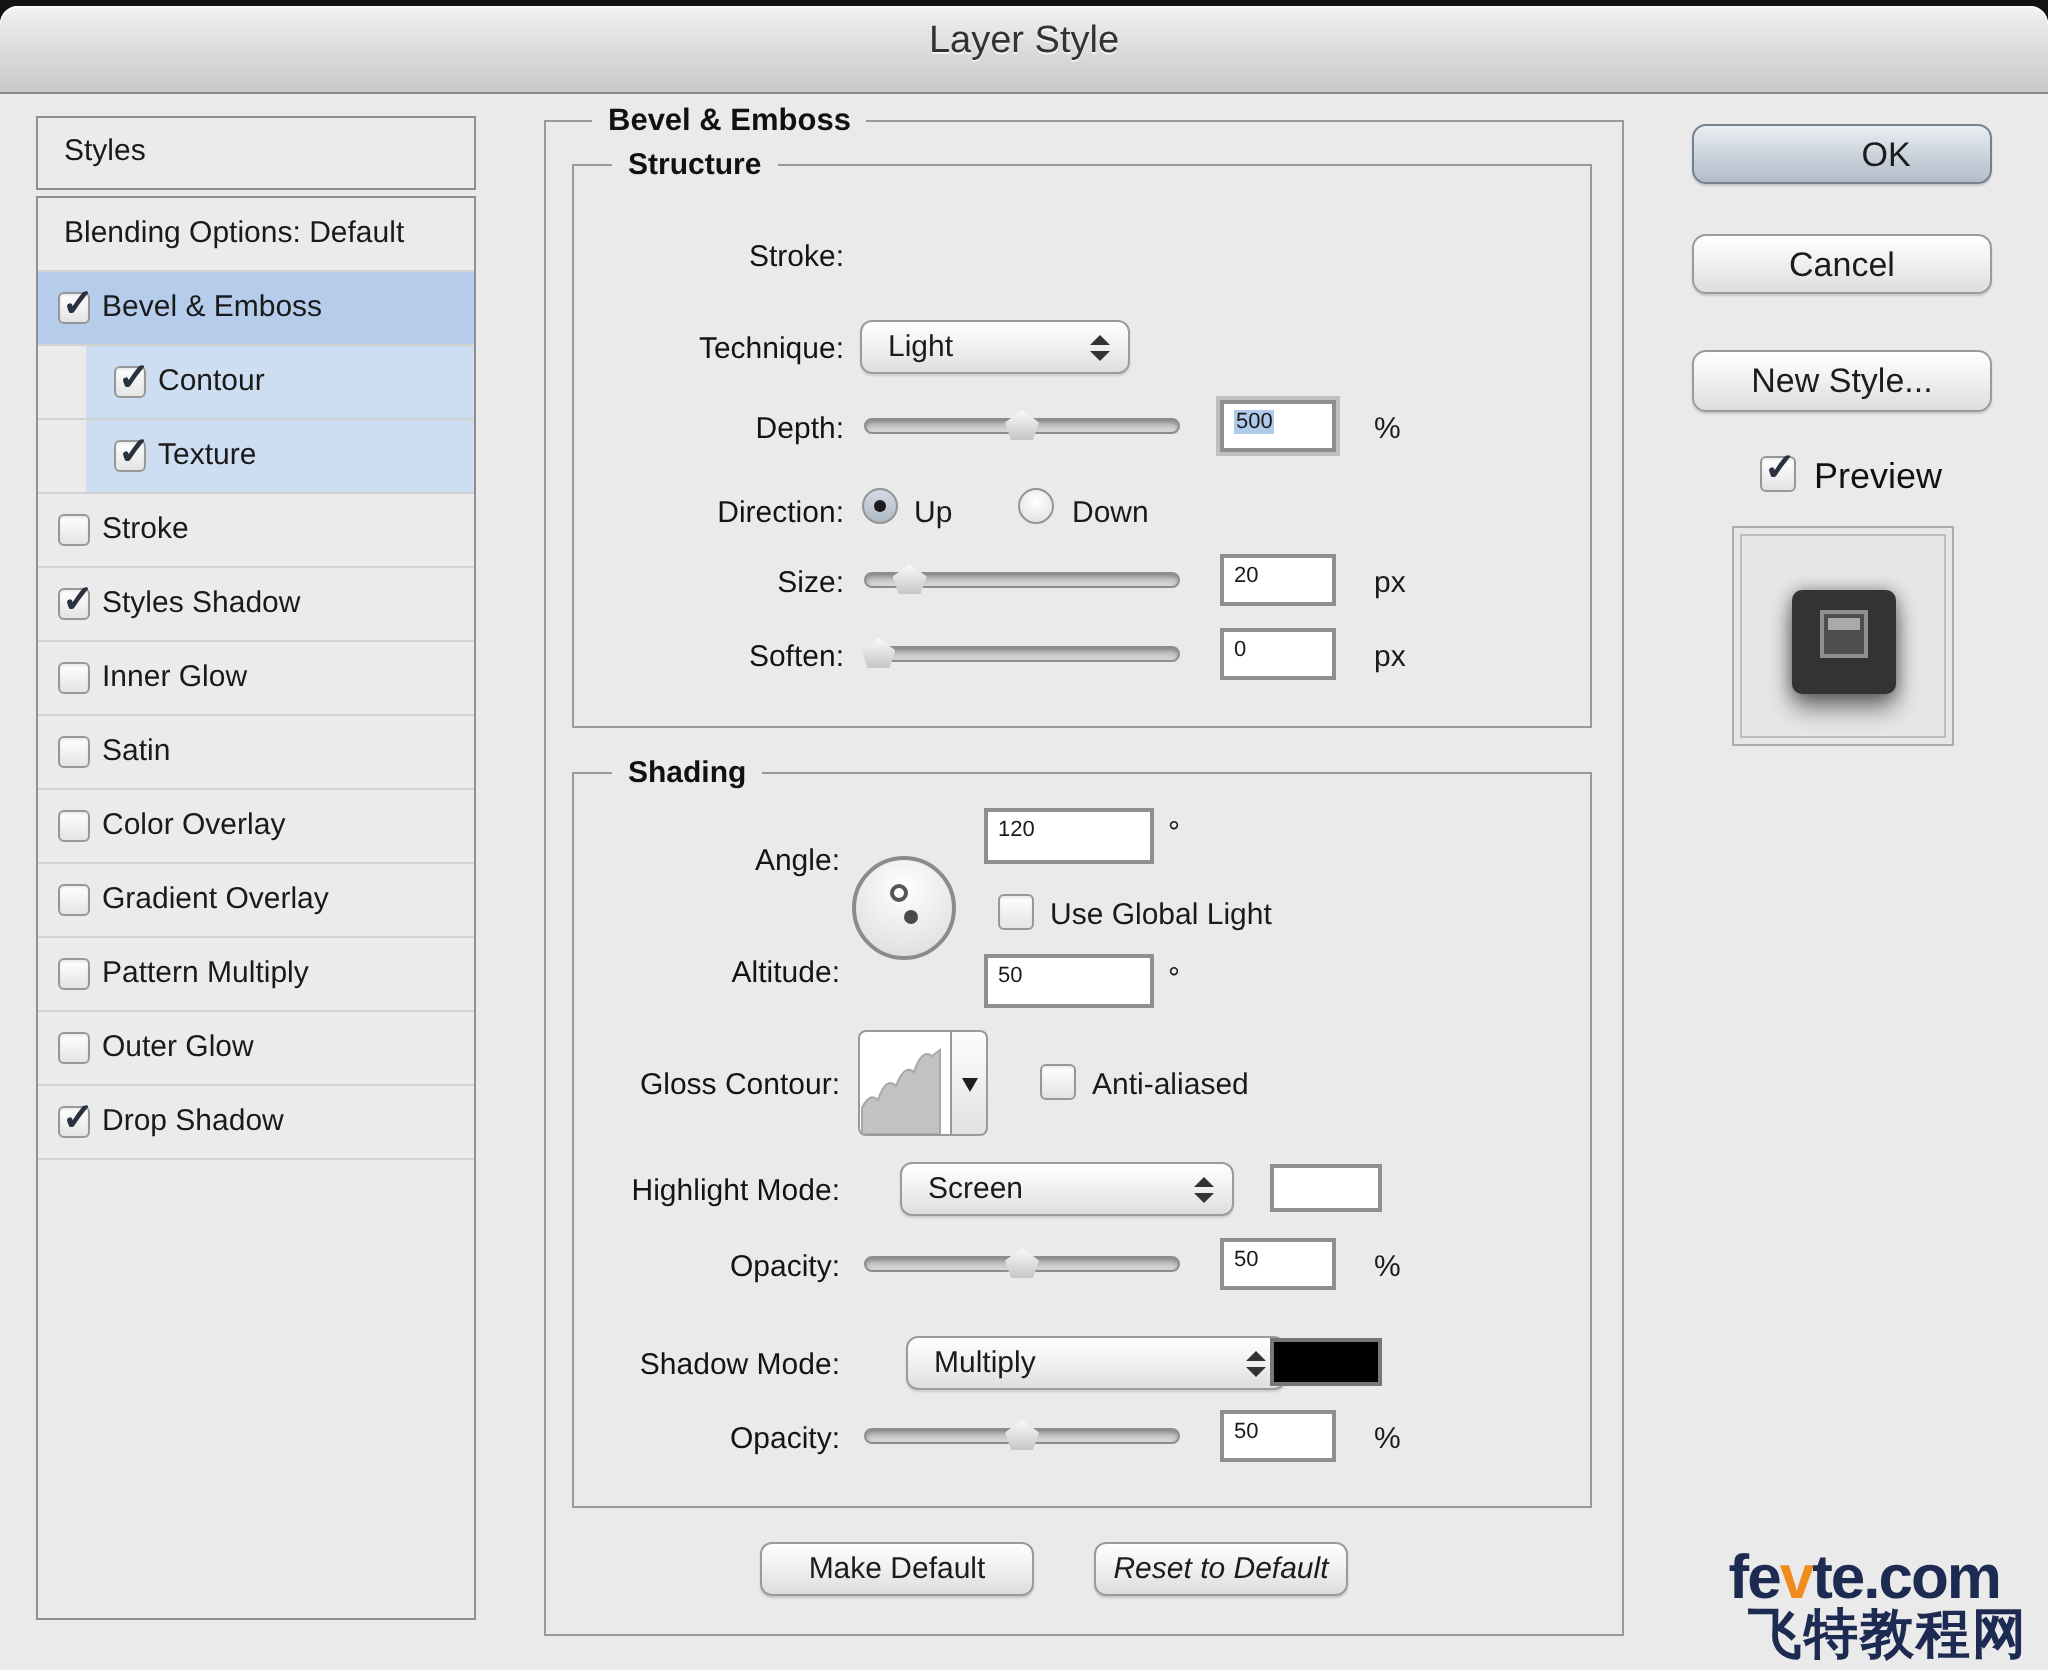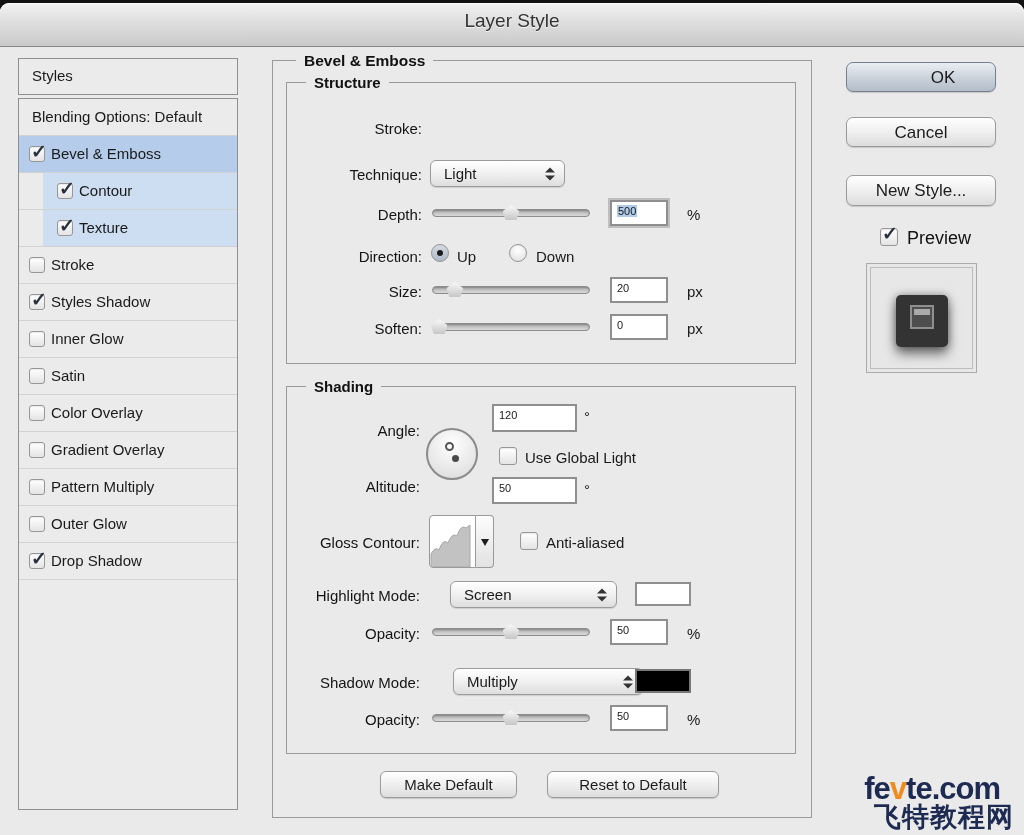--- a/index.html
+++ b/index.html
@@ -307,21 +307,21 @@
     <div class="thumb" style="left:50%;"></div>
   </div>
   <div class="field" style="left:610px; top:705px;">
     <span class="fval">50</span>
   </div>
   <span class="unit" style="left:687px; top:711px;">%</span>
 
   <div class="btn small" style="left:380px; top:771px; width:137px; height:27px; line-height:26px;">
     <span>Make Default</span>
   </div>
-  <div class="btn small" style="left:547px; top:771px; width:172px; height:27px; line-height:26px;">
+  <div class="btn small" style="left:547px; top:771px; width:127px; height:27px; line-height:26px;font-style:italic;">
     <span>Reset to Default</span>
   </div>
 
   <div class="btn default" style="left:846px; top:62px; width:150px; height:30px; line-height:29px;padding-left:44px;">
     <span>OK</span>
   </div>
   <div class="btn" style="left:846px; top:117px; width:150px; height:30px; line-height:29px;">
     <span>Cancel</span>
   </div>
   <div class="btn" style="left:846px; top:175px; width:150px; height:31px; line-height:30px;">

